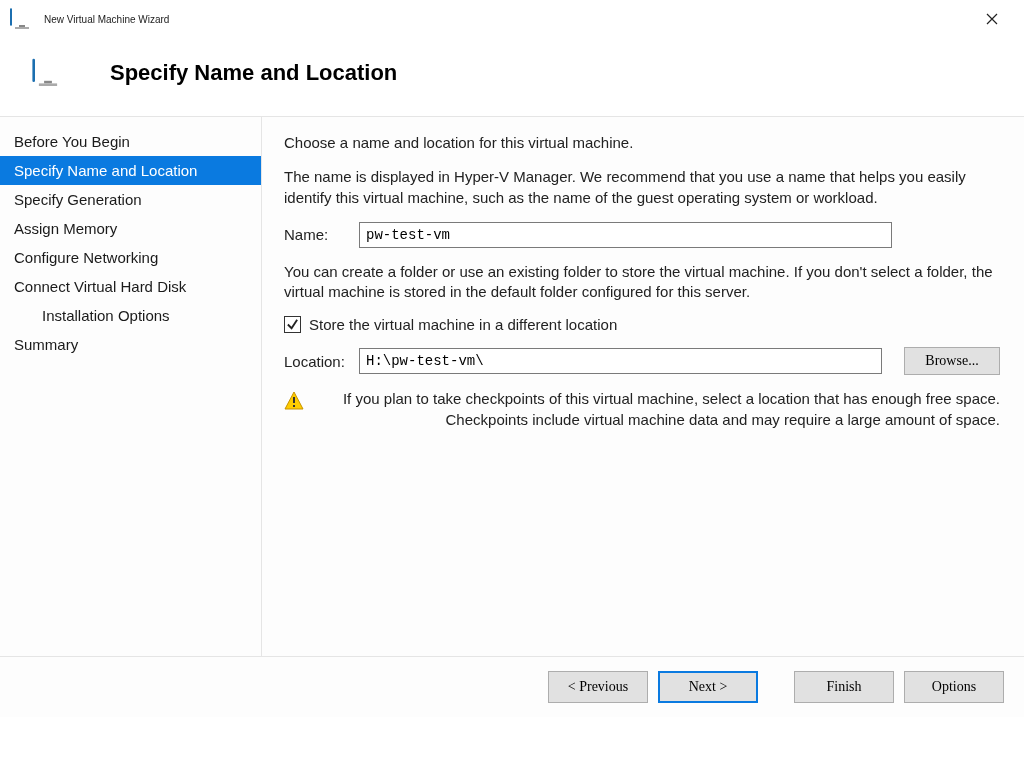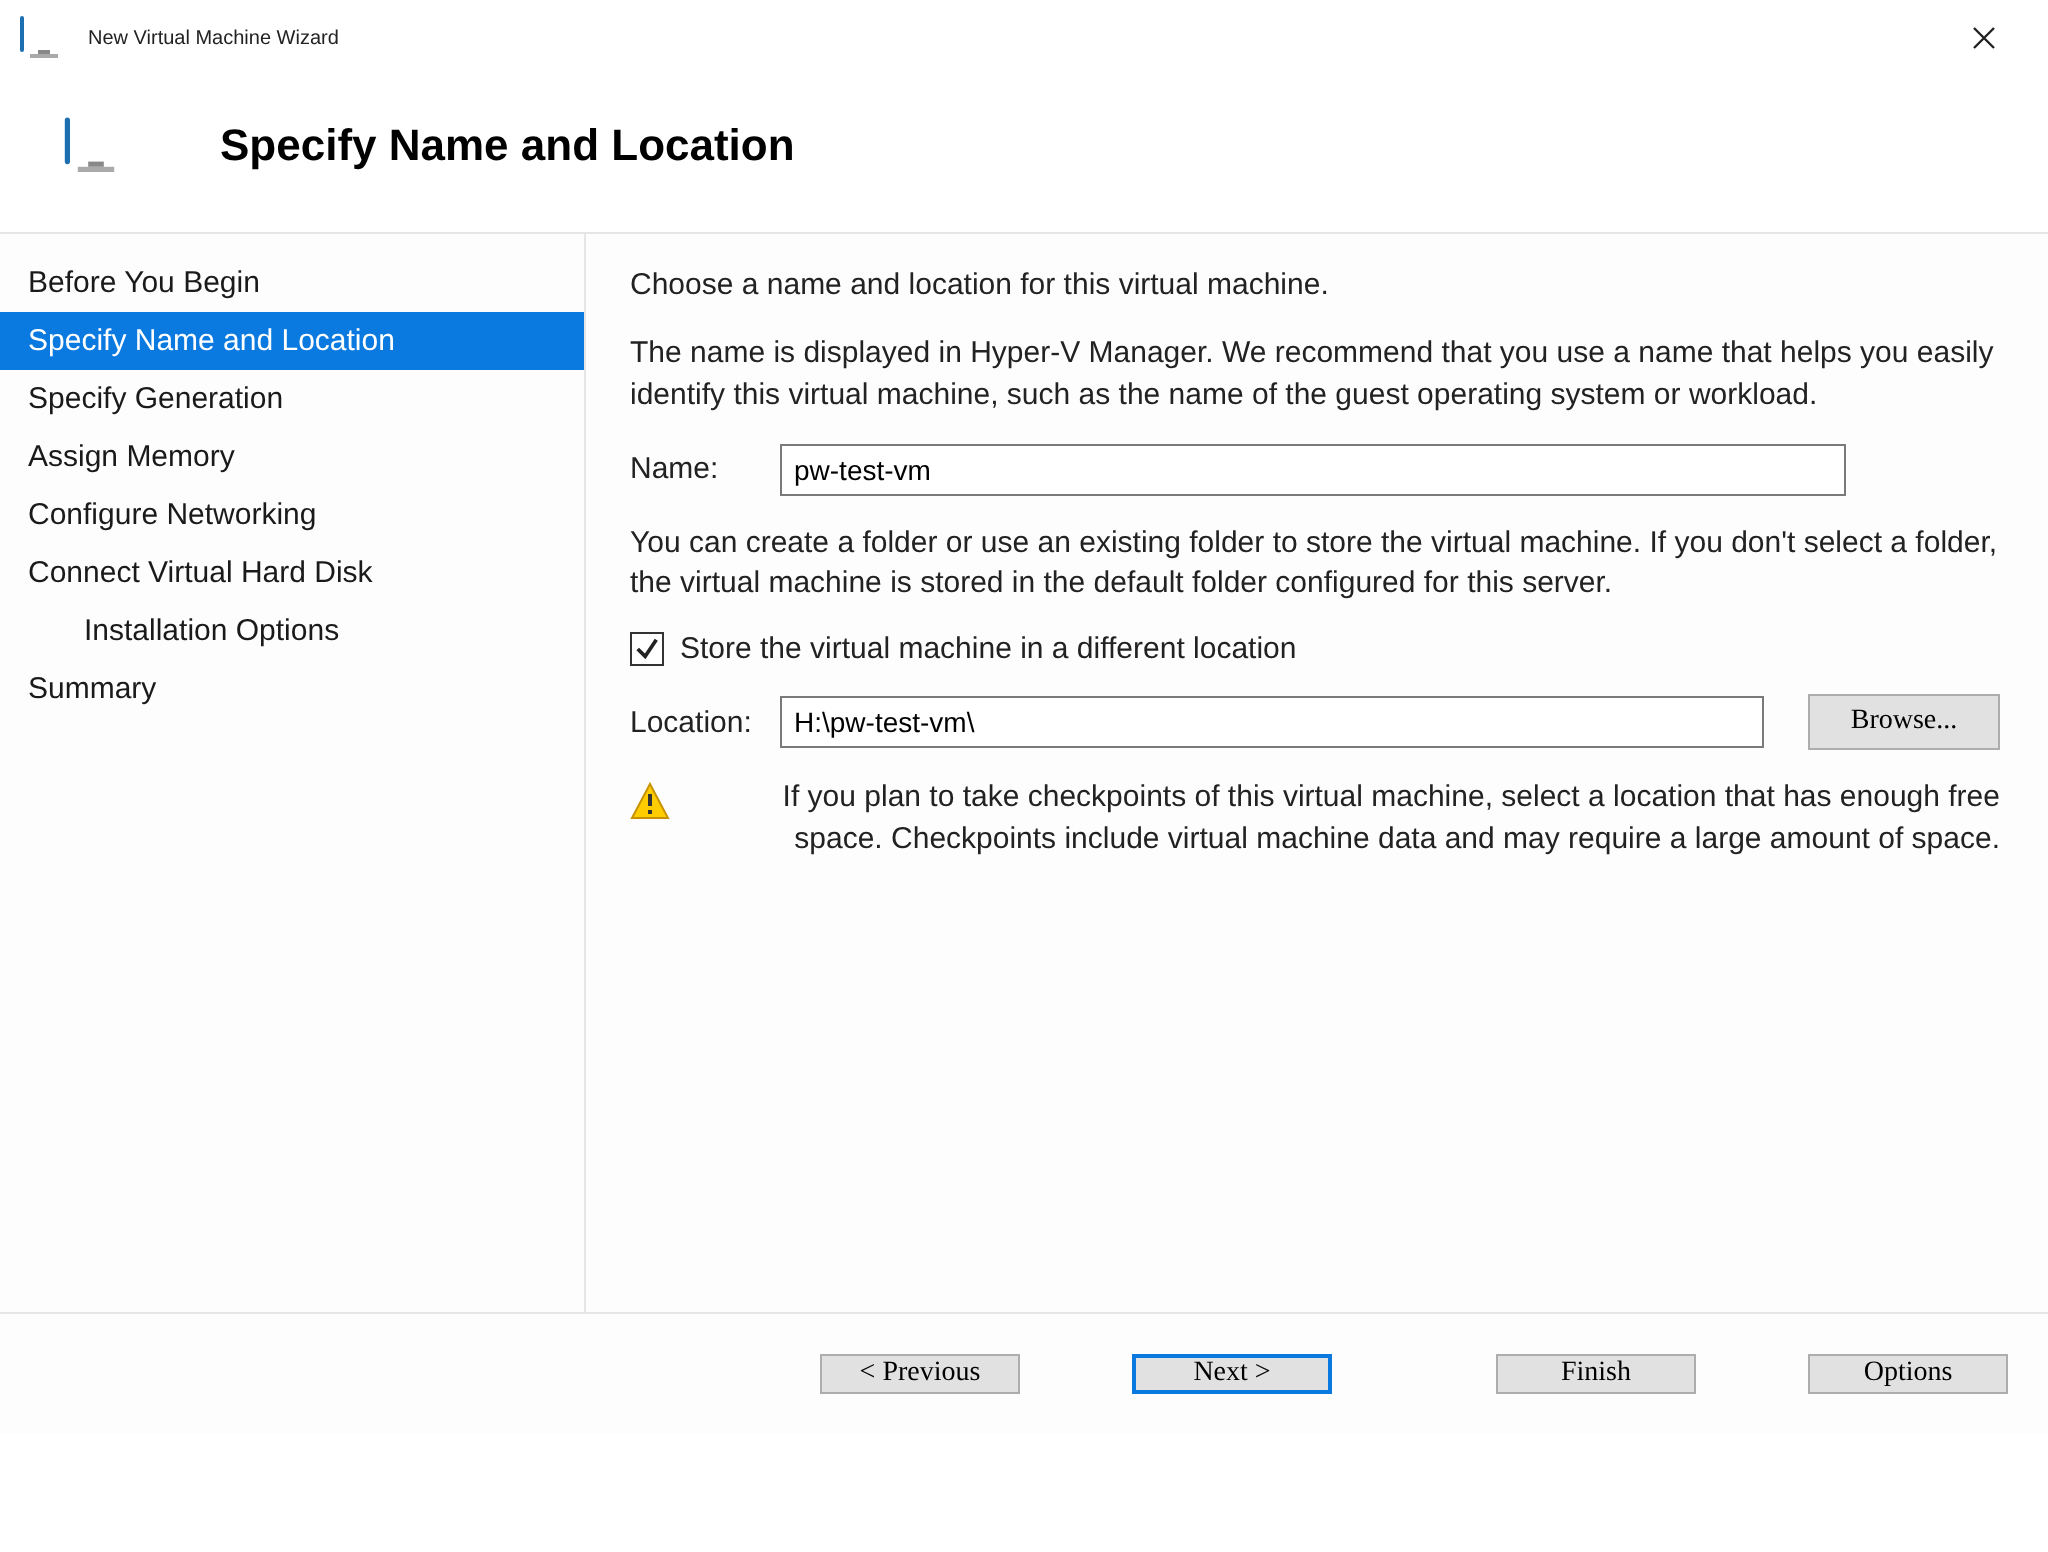--- a/index.html
+++ b/index.html
@@ -49,21 +49,21 @@
 
   
   .body {
     display:flex;
     height: 540px;
     border-top:1px solid #e5e5e5;
     background: #fdfdfd;
   }
 
   .sidebar {
-    width: 293px;
+    width: 262px;
     border-right: 1px solid #e5e5e5;
     padding-top: 10px;
     background: #fdfdfd;
   }
   .sidebar .step {
     padding: 6px 14px;
     font-size: 15px;
     color:#1a1a1a;
     cursor: default;
     white-space: nowrap;
@@ -82,21 +82,21 @@
     color:#222;
   }
   .content p { margin: 0 0 14px 0; line-height: 1.35; }
 
   .row { display:flex; align-items:center; margin-bottom:14px; }
   .row label.fld { width: 75px; }
   .row input[type=text] {
     height: 26px;
     border: 1px solid #7a7a7a;
     padding: 2px 6px;
-    font-family: Liberation Sans, sans-serif;
+    font-family: Liberation Mono, monospace;
     font-size: 14px;
     background:#fff;
   }
   .row input.name { width: 533px; }
   .row input.loc  { flex:1; margin-right:22px; }
 
   .chk-row { display:flex; align-items:center; margin: 2px 0 14px 0; }
   .chk {
     width:17px; height:17px;
     border:1px solid #333;
@@ -126,21 +126,21 @@
   .footer-sep { border-top:1px solid #e5e5e5; }
   .footer {
     height: 60px;
     display:flex;
     align-items:center;
     justify-content:flex-end;
     padding: 0 20px;
     background:#fdfdfd;
     gap: 10px;
   }
-  .footer .btn { min-width: 100px; height:20px;margin-left:46px; }
+  .footer .btn { min-width: 100px; height:32px; }
   .footer .btn.default {
     border: 2px solid #0a7ae0;
     background:#e1e1e1;
   }
   .footer .gap { width: 16px; }
 
   
   .monitor-icon {
     width:24px; height:20px; position:relative; display:inline-block;
   }

